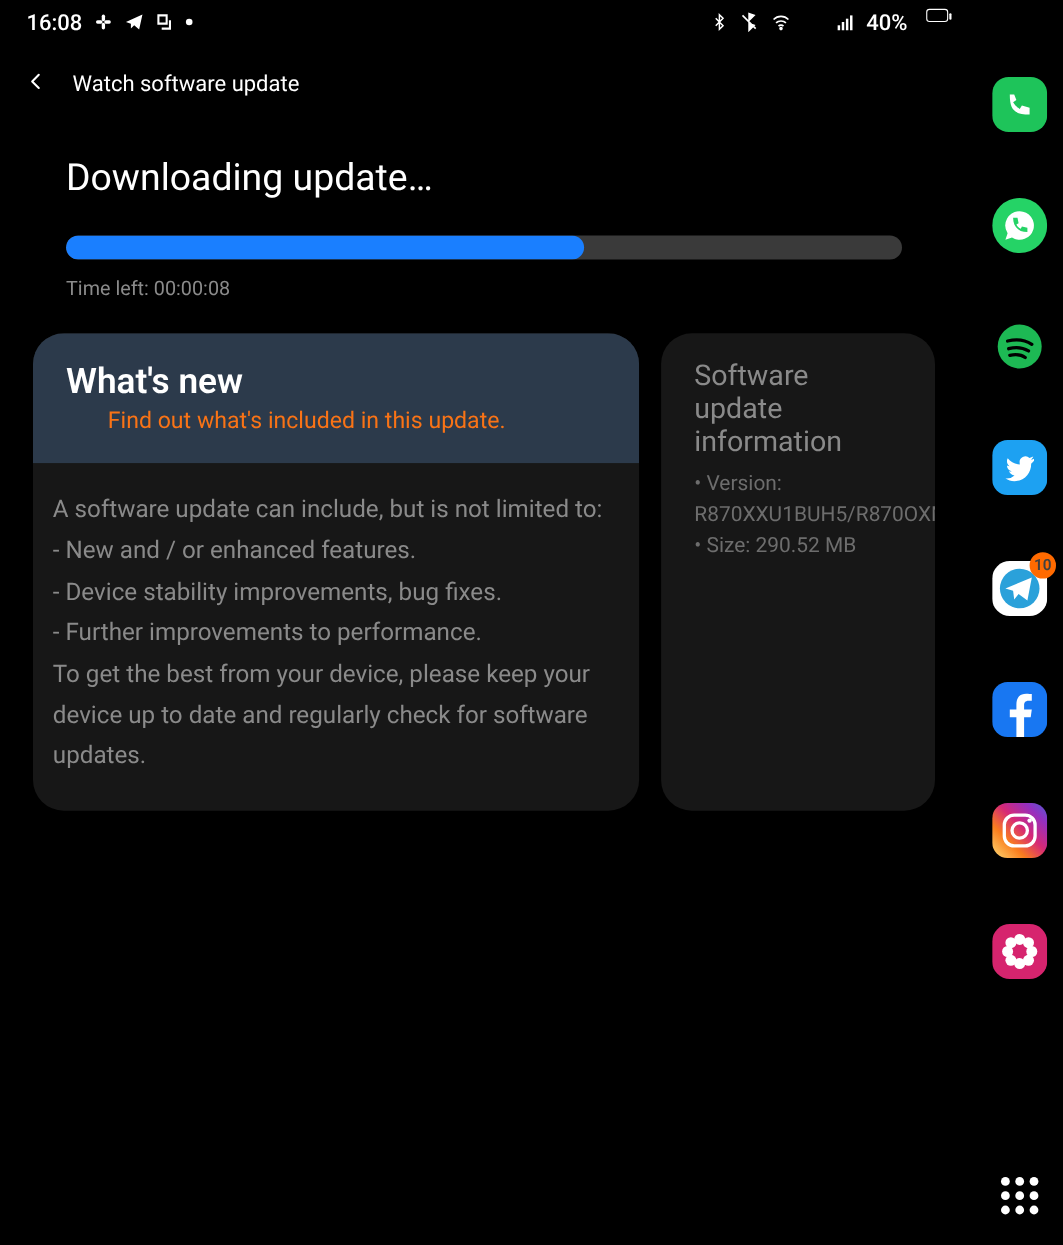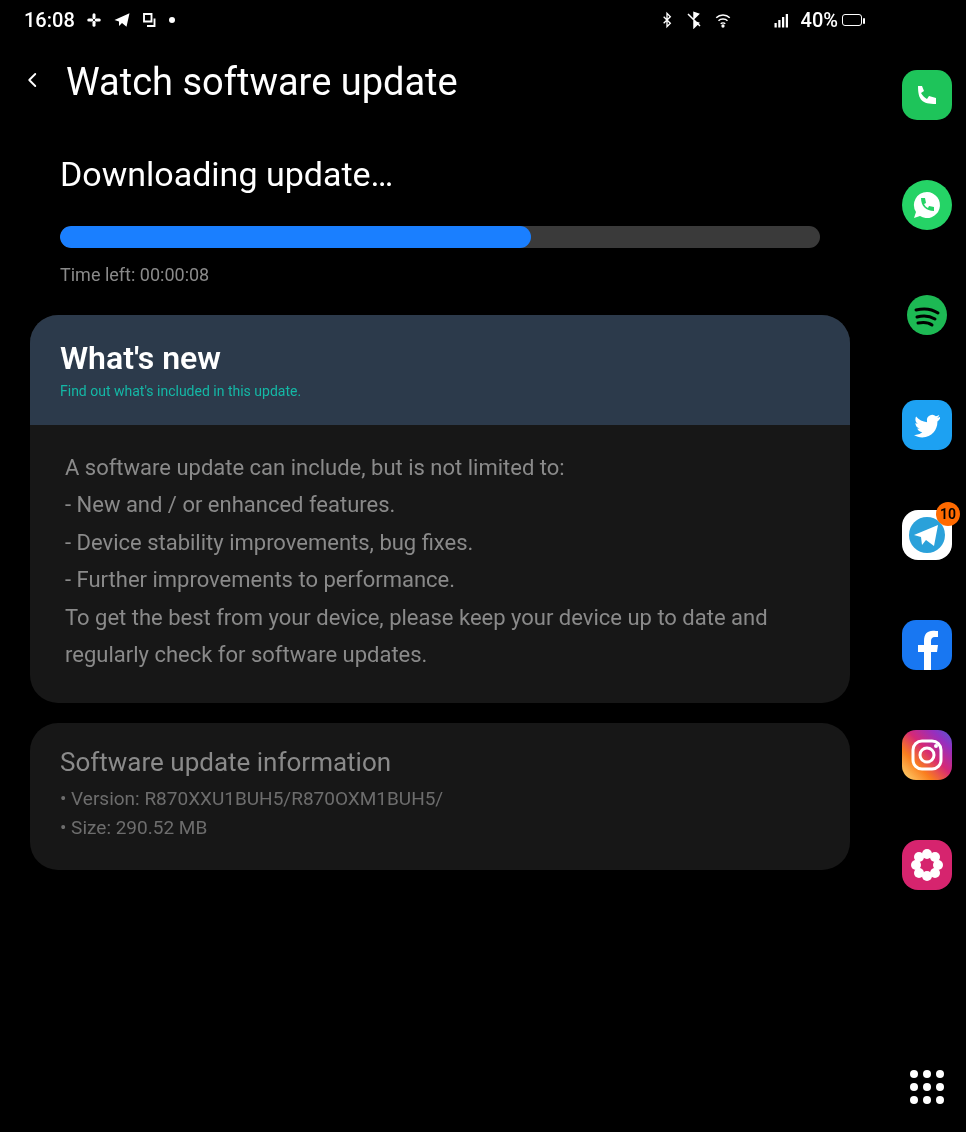--- a/index.html
+++ b/index.html
@@ -33,34 +33,34 @@
     font-size: 20px;
     font-weight: 500;
   }
   .status-left, .status-right {
     display: flex;
     align-items: center;
     gap: 10px;
   }
   .status-bar svg { display: block; }
   .status-dot { width:6px; height:6px; background:#fff; border-radius:50%; }
-  .battery-wrap { display:flex; align-items:center; gap:4px; }
+  .battery-wrap { display:flex; gap:17px; }
   .battery { width:20px; height:12px; border:1.5px solid #fff; border-radius:3px; position:relative; }
   .battery::after { content:""; position:absolute; right:-4px; top:3px; width:2px; height:6px; background:#fff; border-radius:1px;}
   .battery-fill { height:100%; width:40%; background:#fff; }
 
   
   .header {
     display:flex;
     align-items:center;
     gap: 24px;
     padding: 20px 20px 10px 24px;
   }
   .header-title {
-    font-size: 38px;
+    font-size: 20px;
     font-weight: 400;
   }
   .back-btn svg { width:18px; height:28px; }
 
   
   .download {
     padding: 40px 60px 10px 60px;
   }
   .download-title {
     font-size: 34px;
@@ -82,43 +82,44 @@
   .time-left {
     margin-top: 16px;
     font-size: 18px;
     color: #8a8a8a;
   }
 
   
   .cards {
     padding: 20px 30px 0 30px;
     display:flex;
-    flex-direction:column;
+    flex-direction:row;
     gap: 20px;
   }
   .card {
     background: #171717;
     border-radius: 28px;
     overflow: hidden;
   }
   .whats-new-head {
     background: #2c3a4b;
     padding: 24px 30px 26px 30px;
   }
   .whats-new-title {
     font-size: 32px;
     font-weight: 600;
     margin-bottom: 6px;
   }
   .whats-new-sub {
-    font-size: 14px;
-    color: #14b8a6;
+    font-size: 21px;
+    color: #f97316;
+    margin-left: 38px;
   }
   .whats-new-body {
-    padding: 24px 30px 30px 35px;
+    padding: 24px 30px 30px 18px;
     color: #8a8a8a;
     font-size: 22px;
     line-height: 1.7;
   }
   .info-card {
     padding: 24px 30px 28px 30px;
   }
   .info-title {
     font-size: 26px;
     color: #8a8a8a;
@@ -147,21 +148,21 @@
     display:flex;
     align-items:center;
     justify-content:center;
     position: relative;
   }
   .edge-btn svg { width:100%; height:100%; }
   .badge {
     position:absolute;
     top:-8px; right:-8px;
     background:#ff6a00;
-    color:#000000;
+    color:#404040;
     border-radius:12px;
     min-width:24px;
     height:24px;
     font-size:14px;
     font-weight:600;
     display:flex;
     align-items:center;
     justify-content:center;
     padding:0 4px;
   }

